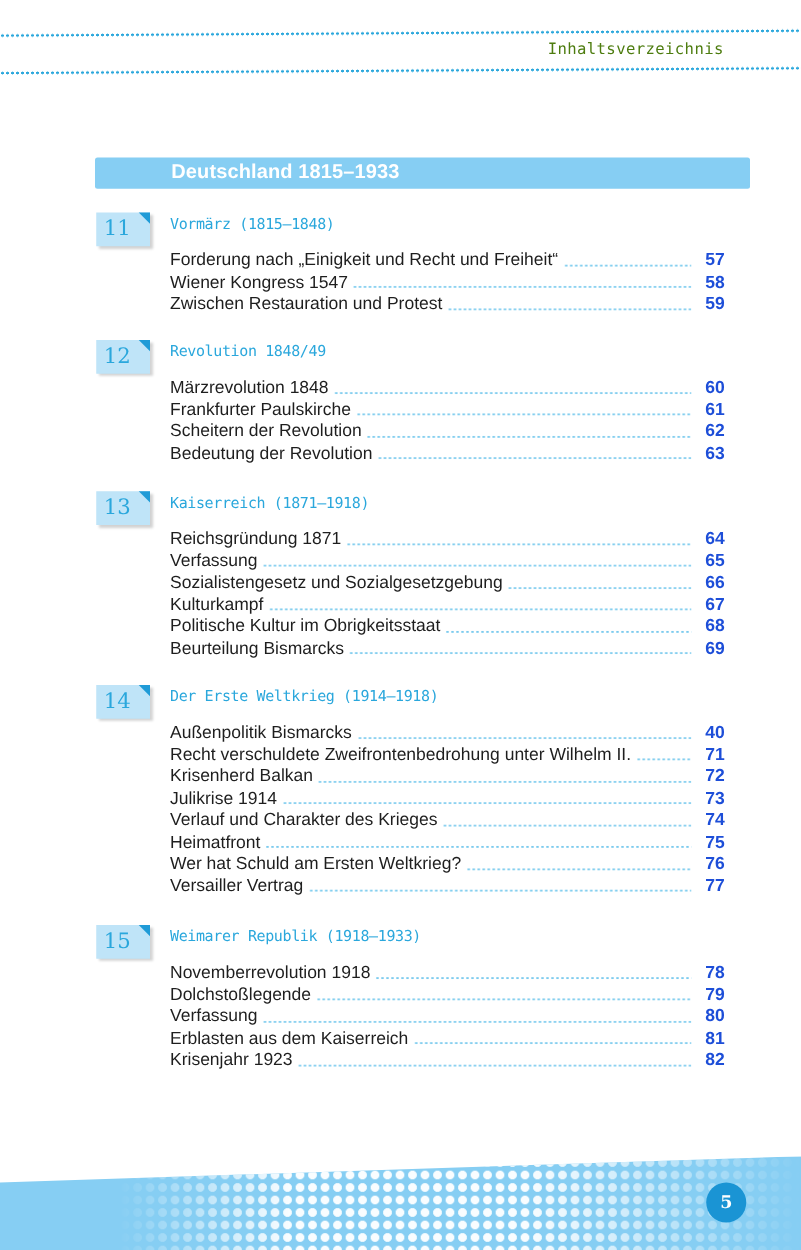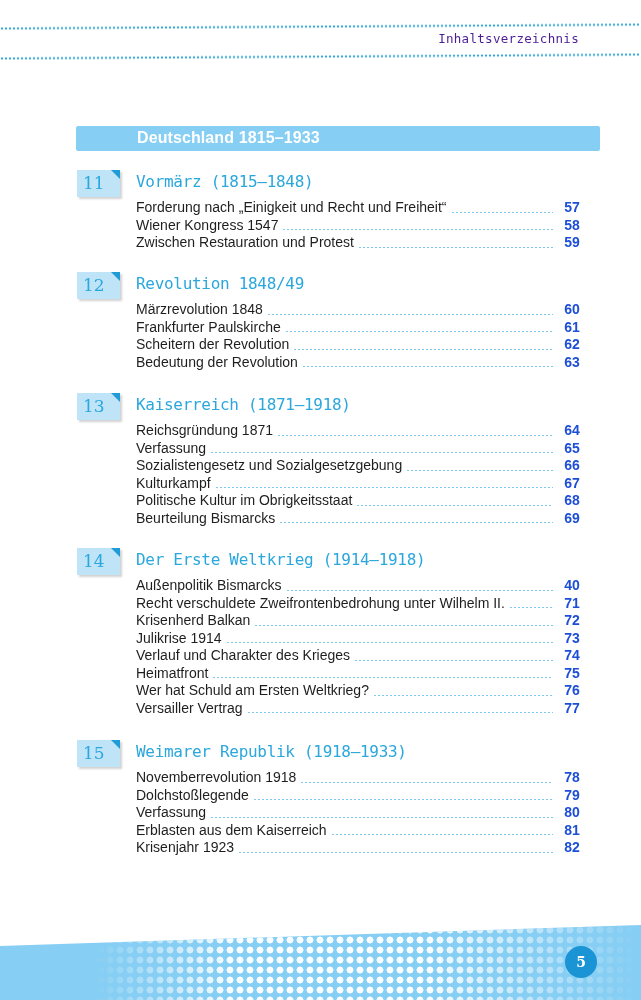--- a/index.html
+++ b/index.html
@@ -13,21 +13,21 @@
     position: absolute; left: 0; width: 641px; height: 3px;
     background-image: radial-gradient(circle, #2aa7dc 0.9px, transparent 1.3px);
     background-size: 4px 3px;
     background-repeat: repeat-x;
   }
   .dl-top { top: 27px; transform: rotate(-0.35deg); transform-origin: left; }
   .dl-bot { top: 57px; transform: rotate(-0.35deg); transform-origin: left; }
   .running-head {
     position: absolute; top: 31px; right: 62px;
     font-family: "DejaVu Sans Mono", "Liberation Mono", monospace;
-    font-size: 12.5px; color: #4c1d95; letter-spacing: 0.3px;
+    font-size: 12.5px; color: #4d7c0f; letter-spacing: 0.3px;
   }
   .part-banner {
     position: absolute; left: 76px; top: 126px; width: 524px; height: 25px;
     background: #86cef3; border-radius: 2px;
   }
   .part-title {
     position: absolute; left: 61px; top: 3px;
     font-size: 16px; font-weight: bold; color: #ffffff; letter-spacing: 0.1px;
   }
   .chapter { position: absolute; left: 0; width: 641px; }
@@ -41,21 +41,21 @@
     border-top: 9px solid #1f9bd7; border-left: 9px solid transparent;
   }
   .ch-num {
     position: absolute; left: 6px; top: 3px;
     font-family: "DejaVu Serif", "Liberation Serif", serif;
     font-size: 17px; color: #2aa7dc;
   }
   .ch-title {
     position: absolute; left: 136px; top: 2px;
     font-family: "DejaVu Sans Mono", "Liberation Mono", monospace;
-    font-size: 16px; color: #2aa7dc; white-space: nowrap; letter-spacing: -0.3px;
+    font-size: 12px; color: #2aa7dc; white-space: nowrap; letter-spacing: -0.3px;
   }
   .entries { position: absolute; left: 136px; top: 29px; width: 445px; }
   .entry {
     position: relative; height: 17.5px; display: flex; align-items: baseline;
     font-size: 14px; line-height: 17.5px;
   }
   .entry .label { white-space: nowrap; padding-right: 2px; color: #1e1e1e; }
   .entry .leader {
     flex: 1; height: 10px; margin: 0 10px 0 2px;
     background-image: radial-gradient(circle, #7ccbee 0.8px, transparent 1.1px);

